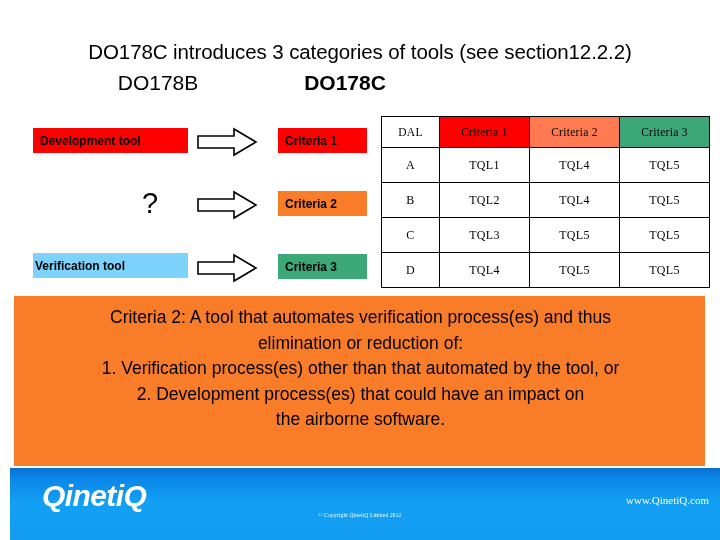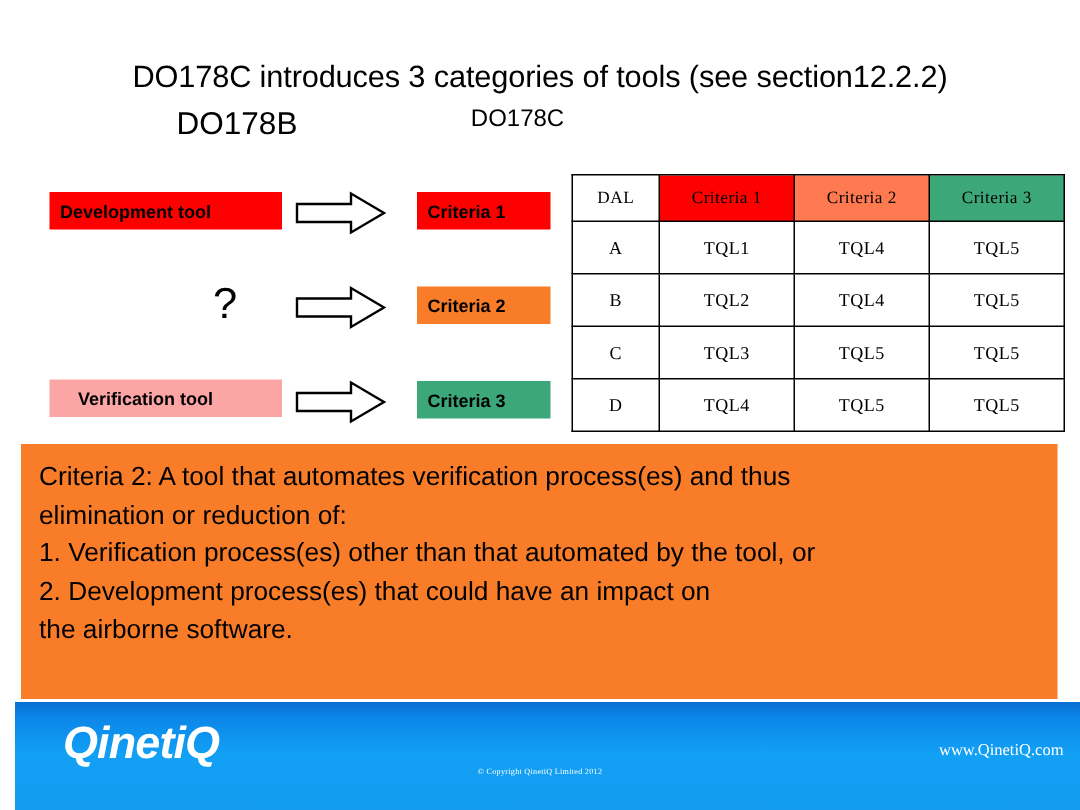--- a/index.html
+++ b/index.html
@@ -53,23 +53,24 @@
     font-size: 21px;
     color: #000000;
     white-space: nowrap;
   }
   #subtitle-c {
     position: absolute;
     left: 245px;
     top: 0;
     width: 200px;
     text-align: center;
-    font-size: 16px;
-    color: #000000;
-    white-space: nowrap;
+    font-size: 21px;
+    color: #000000;
+    white-space: nowrap;
+    font-weight: bold;
   }
 
   
   .flow {
     position: absolute;
     left: 0;
     top: 0;
     width: 380px;
     height: 300px;
   }
@@ -99,22 +100,22 @@
     background: transparent;
     justify-content: center;
     font-size: 29px;
     font-weight: normal;
   }
   .box-ver {
     left: 33px;
     top: 253px;
     width: 155px;
     height: 25px;
-    background: #fca5a5;
-    padding-left: 19px;
+    background: #7dd3fc;
+    padding-left: 2px;
   }
   .box-c1 {
     left: 278px;
     top: 128px;
     width: 89px;
     height: 25px;
     background: #FF0000;
     padding-left: 7px;
   }
   .box-c2 {
@@ -176,20 +177,21 @@
   
   #callout {
     position: absolute;
     left: 14px;
     top: 296px;
     width: 691px;
     height: 170px;
     background: #F97C28;
     box-sizing: border-box;
     padding: 9px 10px 0 12px;
+    text-align: center;
   }
   #callout p {
     margin: 0;
     color: #000000;
     font-size: 17.5px;
     line-height: 25.5px;
     white-space: nowrap;
   }
 
   

